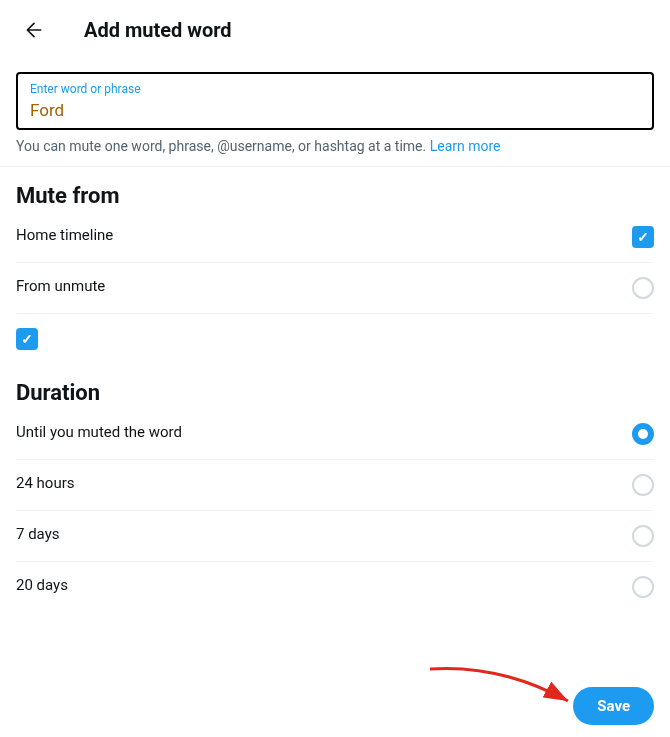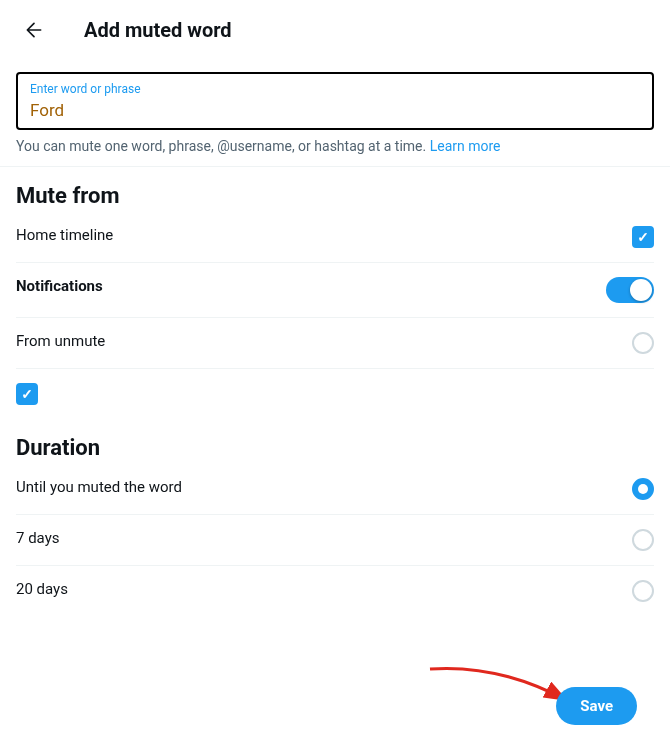--- a/index.html
+++ b/index.html
@@ -162,21 +162,21 @@
     .radio-dot {
       width: 10px;
       height: 10px;
       border-radius: 50%;
       background: #fff;
     }
     
     .save-btn-area {
       position: absolute;
       bottom: 12px;
-      right: 33px;
+      right: 16px;
     }
     .save-btn {
       background: #1d9bf0;
       color: #fff;
       border: none;
       border-radius: 50px;
       padding: 10px 24px;
       font-size: 15px;
       font-weight: 700;
       cursor: pointer;
@@ -211,26 +211,20 @@
   <div class="section">
     <div class="section-title">Mute from</div>
 
     <div class="option-row">
       <span class="option-label">Home timeline</span>
       <div class="checkbox checked">
         <span class="checkbox-check">✓</span>
       </div>
     </div>
 
-    <div class="option-row">
-      <span class="option-label bold">Notifications</span>
-      <div class="toggle on">
-        <div class="toggle-knob"></div>
-      </div>
-    </div>
 
     <div class="option-row">
       <span class="option-label">From unmute</span>
       <div class="radio"></div>
     </div>
 
     <div class="option-row">
       <div class="checkbox checked">
         <span class="checkbox-check">✓</span>
       </div>
@@ -240,20 +234,24 @@
   <div class="section">
     <div class="section-title">Duration</div>
 
     <div class="option-row">
       <span class="option-label">Until you muted the word</span>
       <div class="radio selected">
         <div class="radio-dot"></div>
       </div>
     </div>
 
+    <div class="option-row">
+      <span class="option-label">24 hours</span>
+      <div class="radio"></div>
+    </div>
 
     <div class="option-row">
       <span class="option-label">7 days</span>
       <div class="radio"></div>
     </div>
 
     <div class="option-row">
       <span class="option-label">20 days</span>
       <div class="radio"></div>
     </div>

